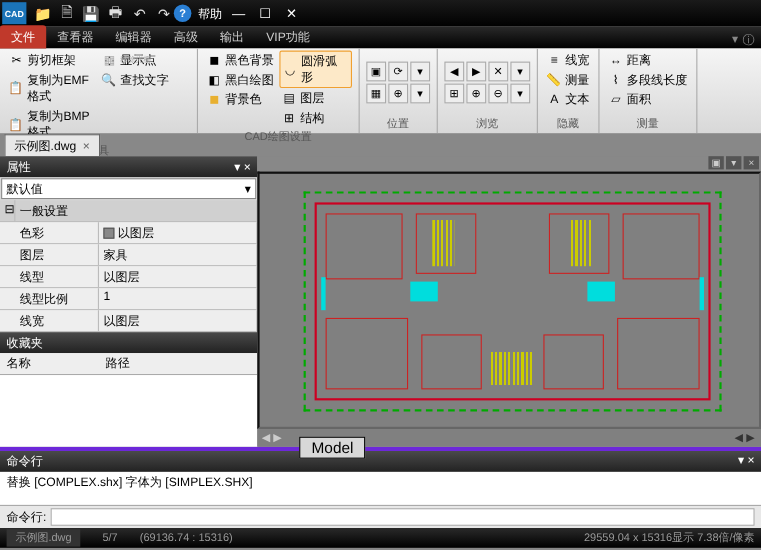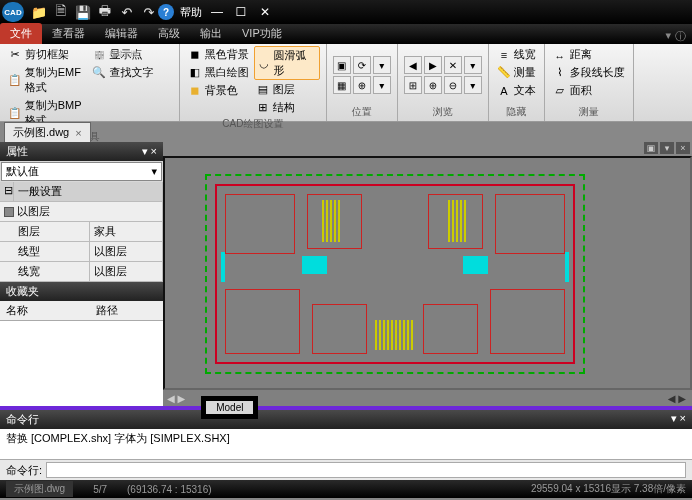--- a/index.html
+++ b/index.html
@@ -1,18 +1,18 @@
 <!DOCTYPE html>
 <html><head>
 <meta charset="utf-8">
 <style>
 * { margin:0; padding:0; box-sizing:border-box; font-family:"Microsoft YaHei",SimSun,sans-serif; }
 body { width:692px; height:500px; background:#888; overflow:hidden; font-size:11px; }
 .titlebar { height:24px; background:linear-gradient(#1a1a1a,#000); display:flex; align-items:center; color:#fff; }
-.app-ico { width:22px; height:20px; margin:0 2px; background:#1b74b8; display:flex; align-items:center; justify-content:center; font-size:8px; font-weight:bold; border-radius:10px; }
+.app-ico { width:22px; height:20px; margin:0 2px; background:#1b74b8; display:flex; align-items:center; justify-content:center; font-size:8px; font-weight:bold; border-radius:0; }
 .qat { display:flex; gap:4px; margin-left:4px; }
 .qat-btn { width:18px; height:18px; display:flex; align-items:center; justify-content:center; color:#e0e0e0; cursor:pointer; font-size:13px; }
 .title-text { flex:1; text-align:center; font-size:12px; }
 .help-area { display:flex; align-items:center; gap:6px; margin-right:4px; }
 .help-btn { width:16px; height:16px; border-radius:50%; background:#2a7fd4; color:#fff; display:flex; align-items:center; justify-content:center; font-size:10px; font-weight:bold; }
 .win-btn { width:18px; height:18px; display:flex; align-items:center; justify-content:center; color:#fff; cursor:pointer; font-size:12px; }
 .tabbar { height:20px; background:linear-gradient(#2a2a2a,#000); display:flex; align-items:flex-end; color:#ccc; }
 .tab { padding:3px 10px; font-size:11px; cursor:pointer; }
 .tab.active { background:#c0392b; color:#fff; border-radius:3px 3px 0 0; }
 .tabbar-right { margin-left:auto; display:flex; gap:4px; padding-right:6px; color:#888; }
@@ -24,21 +24,21 @@
 .rbtn.dim { color:#aaa; }
 .ico { width:14px; height:14px; display:flex; align-items:center; justify-content:center; font-size:11px; }
 .rbtn.sel { border:1px solid #f0a030; background:#fde9c8; border-radius:2px; }
 .vstack { display:flex; flex-direction:column; gap:2px; }
 .hstack { display:flex; gap:2px; }
 .minibtn { width:18px; height:18px; border:1px solid #aaa; background:#eee; display:flex; align-items:center; justify-content:center; font-size:10px; cursor:pointer; }
 .doctab-row { height:20px; background:#888; display:flex; align-items:flex-end; padding-left:4px; }
 .doctab { background:#e8e8e8; padding:2px 8px; border:1px solid #666; border-bottom:none; font-size:11px; display:flex; align-items:center; gap:6px; }
 .doctab .x { color:#666; cursor:pointer; }
 .workarea { display:flex; height:264px; }
-.left-panel { width:163px; background:#d8d8d8; display:flex; flex-direction:column; }
+.left-panel { width:234px; background:#d8d8d8; display:flex; flex-direction:column; }
 .panel-head { background:linear-gradient(#4a4a4a,#222); color:#fff; padding:2px 6px; font-size:11px; display:flex; align-items:center; }
 .prop-combo { background:#fff; border:1px solid #888; padding:1px 4px; margin:1px; font-size:11px; display:flex; justify-content:space-between; align-items:center; }
 .prop-table { flex:0 0 auto; font-size:11px; }
 .prop-row { display:flex; border-bottom:1px solid #bbb; background:#eee; }
 .prop-row.hdr { background:#d0d0d0; font-weight:normal; }
 .prop-cell { padding:2px 4px; border-right:1px solid #bbb; }
 .prop-cell.k { width:90px; padding-left:18px; }
 .prop-cell.v { flex:1; }
 .fav-head { background:linear-gradient(#4a4a4a,#222); color:#fff; padding:2px 6px; font-size:11px; }
 .fav-cols { display:flex; background:#eee; border-bottom:1px solid #aaa; }
@@ -48,21 +48,21 @@
 .canvas-bar { height:14px; background:#888; display:flex; justify-content:flex-end; gap:2px; padding-right:2px; }
 .canvas-bar span { width:14px; height:12px; background:#555; color:#ccc; font-size:9px; display:flex; align-items:center; justify-content:center; }
 .canvas { flex:1; background:#808080; border:2px inset #666; position:relative; overflow:hidden; }
 .fp { position:absolute; top:16px; left:40px; width:380px; height:200px; border:2px dashed #0a0; }
 .fp::before { content:""; position:absolute; inset:8px; border:2px solid #c02; }
 .room { position:absolute; border:1px solid #c22; }
 .st { position:absolute; background:repeating-linear-gradient(90deg,#cc0,#cc0 2px,transparent 2px,transparent 4px); }
 .cy { position:absolute; background:#0dd; }
 .dim { position:absolute; color:#0c0; font-size:7px; }
 .canvas-botrow { height:16px; display:flex; background:#808080; align-items:center; }
-.model-tab { background:#d8d8d8; padding:1px 10px; font-size:10px; border:5px solid #000000; margin-left:16px;margin-top:18px; }
+.model-tab { background:#d8d8d8; padding:1px 10px; font-size:14px; border:1px solid #000000; margin-left:16px;margin-top:18px; }
 .cmd-panel { background:#eee; border-top:4px solid #6d28d9; }
 .cmd-head { background:linear-gradient(#4a4a4a,#222); color:#fff; padding:2px 6px; font-size:11px; display:flex; justify-content:space-between; }
 .cmd-log { height:30px; background:#fff; padding:2px 6px; font-size:11px; overflow:hidden; }
 .cmd-input-row { display:flex; align-items:center; padding:2px 6px; background:#e8e8e8; border-top:1px solid #aaa; font-size:11px; }
 .cmd-input { flex:1; border:1px solid #aaa; background:#fff; height:16px; margin-left:4px; }
 .statusbar { height:18px; background:linear-gradient(#2a2a2a,#000); color:#999; display:flex; align-items:center; font-size:10px; padding:0 6px; gap:20px; }
 .sb-file { background:#333; padding:1px 8px; }
 </style>
 </head>
 <body>
@@ -250,29 +250,34 @@
     <div class="prop-combo">
         <span>默认值</span>
         <span>▾</span>
       </div>
     <div class="prop-table">
       <div class="prop-row hdr">
           <div class="prop-cell" style="width:14px">⊟</div>
           <div class="prop-cell" style="flex:1">一般设置</div>
         </div>
       <div class="prop-row">
+          <div class="prop-cell k">色彩</div>
           <div class="prop-cell v"><span style="display:inline-block;width:10px;height:10px;background:#888;border:1px solid #555;vertical-align:middle"></span> <span>以图层</span></div>
         </div>
       <div class="prop-row">
           <div class="prop-cell k">图层</div>
           <div class="prop-cell v">家具</div>
         </div>
       <div class="prop-row">
           <div class="prop-cell k">线型</div>
           <div class="prop-cell v">以图层</div>
+        </div>
+      <div class="prop-row">
+          <div class="prop-cell k">线型比例</div>
+          <div class="prop-cell v">1</div>
         </div>
       <div class="prop-row">
           <div class="prop-cell k">线宽</div>
           <div class="prop-cell v">以图层</div>
         </div>
     </div>
     <div class="fav-head"><span>收藏夹</span></div>
     <div class="fav-cols">
       <div style="width:90px">名称</div>
       <div>路径</div>

